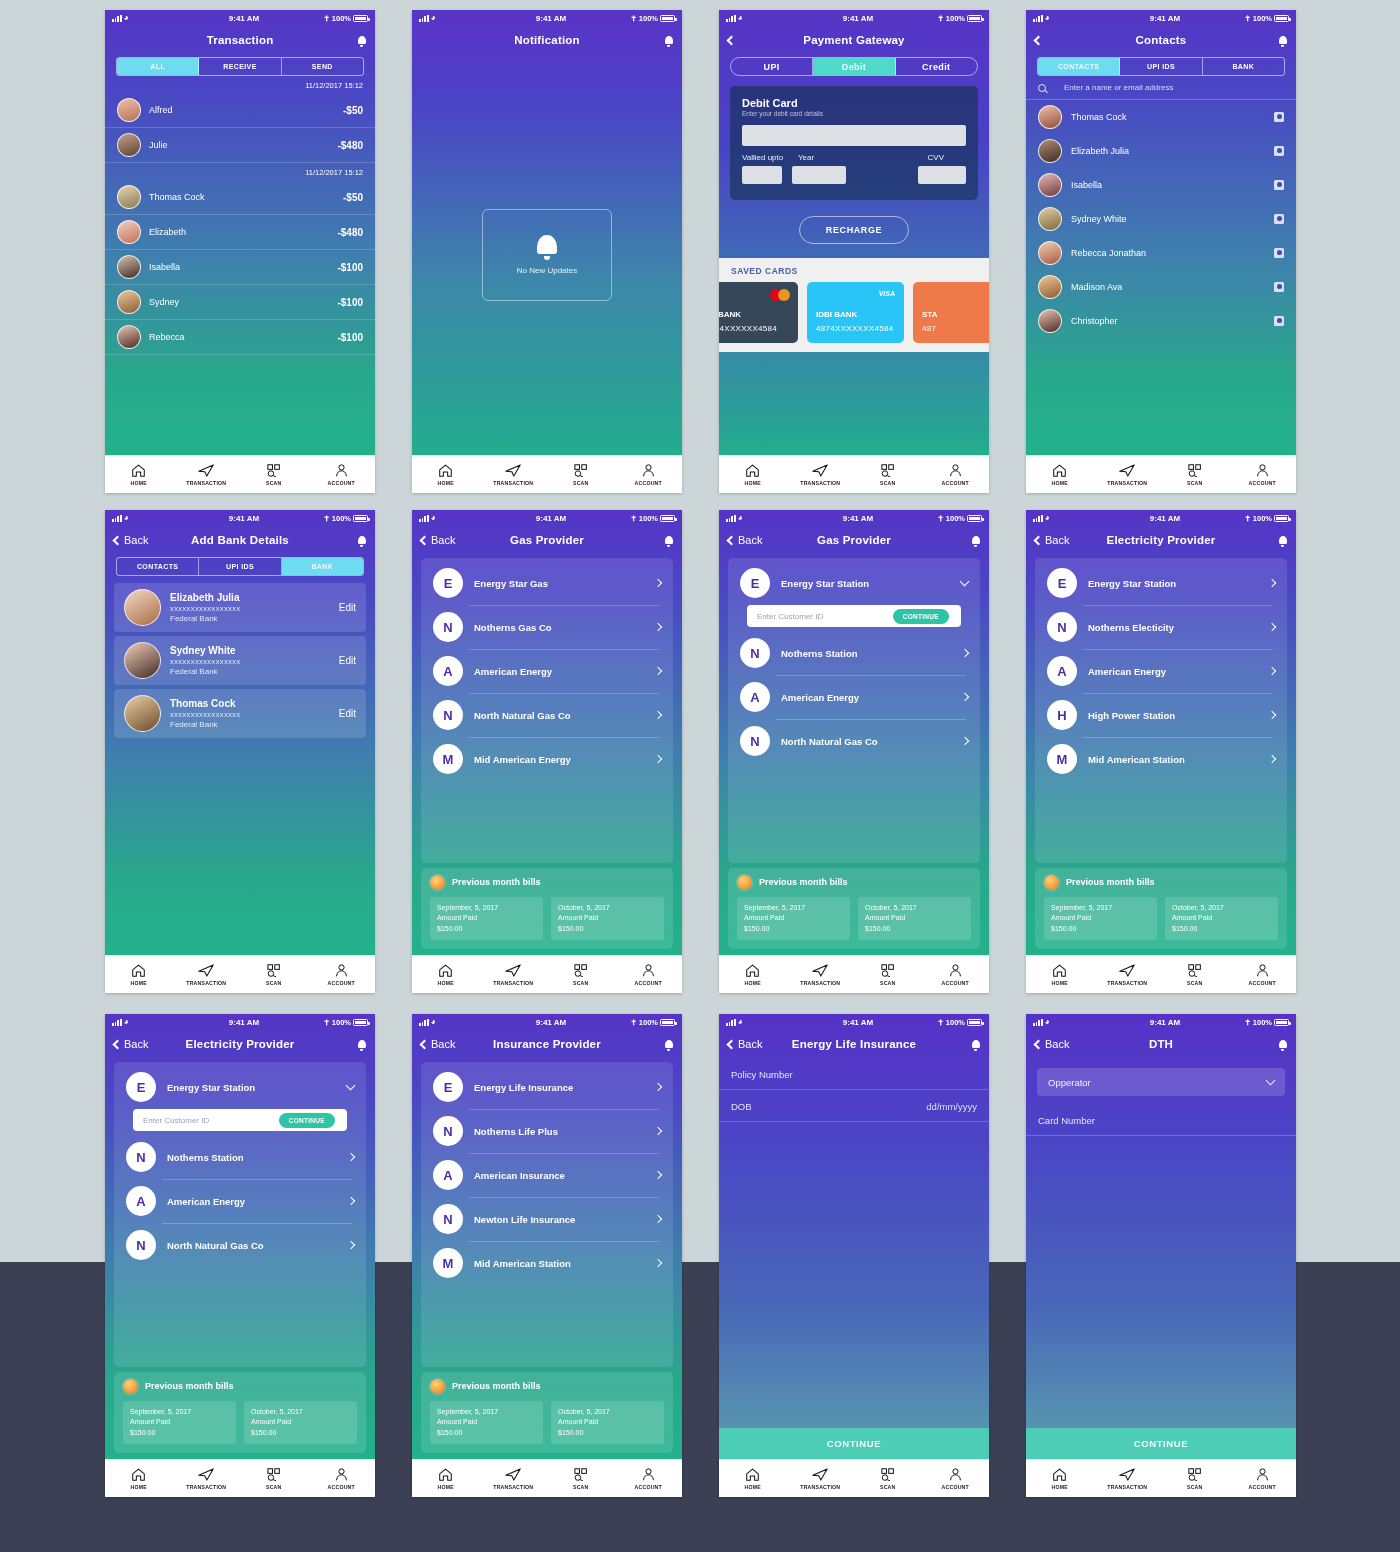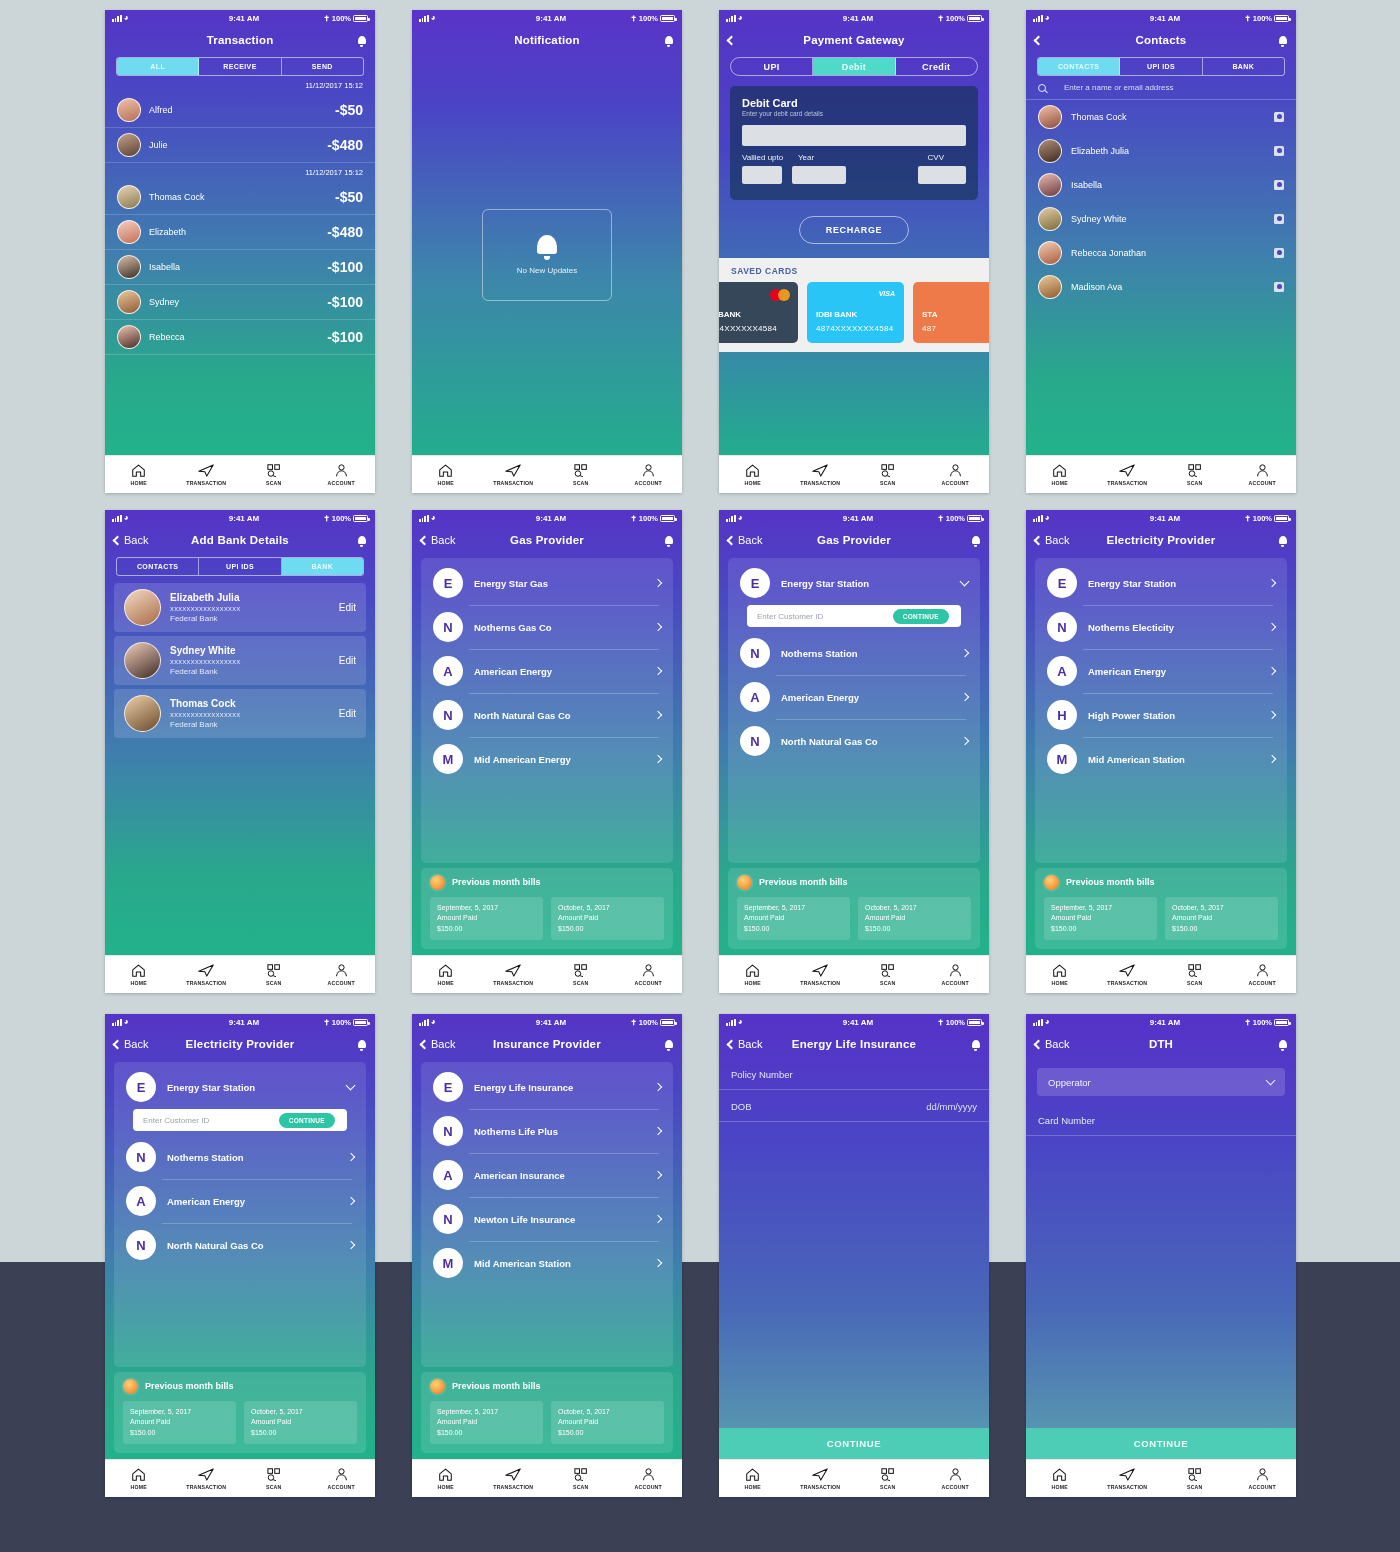--- a/index.html
+++ b/index.html
@@ -152,21 +152,21 @@
     gap: 8px;
   }
   .avatar {
     width: 24px; height: 24px; border-radius: 50%;
     flex: 0 0 auto;
     border: 1.5px solid rgba(255,255,255,.85);
     background-size: cover;
     background-position: center;
   }
   .tx-name { font-size: 9px; color: #fff; }
-  .tx-amt { margin-left: auto; font-size: 14px; font-weight: bold; color: #fff; }
+  .tx-amt { margin-left: auto; font-size: 10px; font-weight: bold; color: #fff; }
 
   
   .search-row {
     display: flex; align-items: center; gap: 18px;
     padding: 7px 12px;
     border-bottom: 1px solid rgba(255,255,255,.25);
   }
   .search-ico {
     width: 8px; height: 8px; border: 1.3px solid #dfe6ff; border-radius: 50%;
     position: relative; flex: 0 0 auto;
@@ -708,20 +708,25 @@
         <div class="ct-row">
             <div class="avatar" style="background:linear-gradient(160deg,#f2cdb4,#a85c3e)"></div>
             <span class="ct-name">Rebecca Jonathan</span>
             <span class="ct-add"></span>
           </div>
         <div class="ct-row">
             <div class="avatar" style="background:linear-gradient(160deg,#ecc89a,#8d5b2e)"></div>
             <span class="ct-name">Madison Ava</span>
             <span class="ct-add"></span>
           </div>
+        <div class="ct-row">
+            <div class="avatar" style="background:linear-gradient(160deg,#e9c2ad,#4b2b26)"></div>
+            <span class="ct-name">Christopher</span>
+            <span class="ct-add"></span>
+          </div>
       </div>
     </div>
     <div class="tabbar">
       <div class="tab">
           <svg width="15" height="13" viewBox="0 0 20 18">
             <path d="M2 8 L10 1.5 L18 8 V17 H13 V11 H7 V17 H2 Z" fill="none" stroke="#111" stroke-width="1.4" stroke-linejoin="round"></path>
           </svg>
           <span class="tab-lbl">HOME</span>
         </div>
       <div class="tab">

